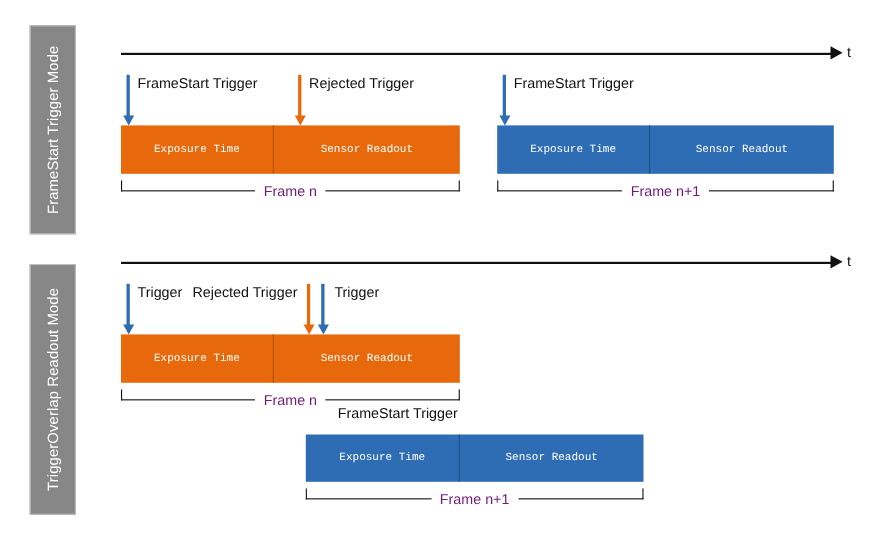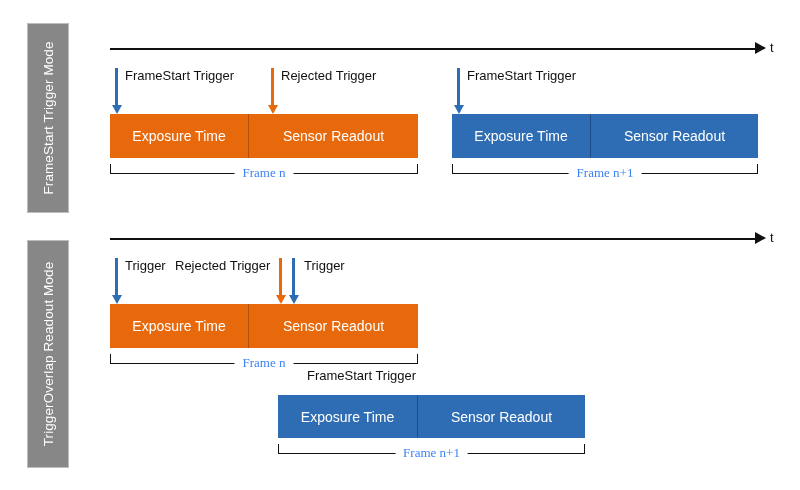--- a/index.html
+++ b/index.html
@@ -102,23 +102,23 @@
     box-sizing: border-box;
   }
   .bar.orange { background: #E8690C; }
   .bar.blue   { background: #2E6DB4; }
   .bar .seg {
     display: flex;
     align-items: center;
     justify-content: center;
     box-sizing: border-box;
     color: #ffffff;
-    font-size: 14px;
-    white-space: nowrap;
-    font-family: Liberation Sans, sans-serif;
+    font-size: 10px;
+    white-space: nowrap;
+    font-family: Liberation Mono, monospace;
   }
   .bar.orange .seg + .seg { border-left: 1.5px solid #B34E06; }
   .bar.blue   .seg + .seg { border-left: 1.5px solid #1C4F88; }
 
   
   .bracket {
     position: absolute;
     height: 10px;
     box-sizing: border-box;
   }
@@ -140,23 +140,23 @@
   .bracket .bk-tick.left  { left: 0; }
   .bracket .bk-tick.right { right: 0; }
   .bracket .bk-text {
     position: absolute;
     bottom: -7px;
     left: 50%;
     transform: translateX(-50%);
     background: #ffffff;
     padding: 0 8px;
     font-size: 13px;
-    color: #3b82f6;
-    white-space: nowrap;
-    font-family: Liberation Serif, serif;
+    color: #701a75;
+    white-space: nowrap;
+    font-family: Liberation Sans, sans-serif;
   }
 
   .float-label {
     position: absolute;
     font-size: 13px;
     color: #111111;
     white-space: nowrap;
     background: #ffffff;
     font-family: "Liberation Sans", sans-serif;
   }

